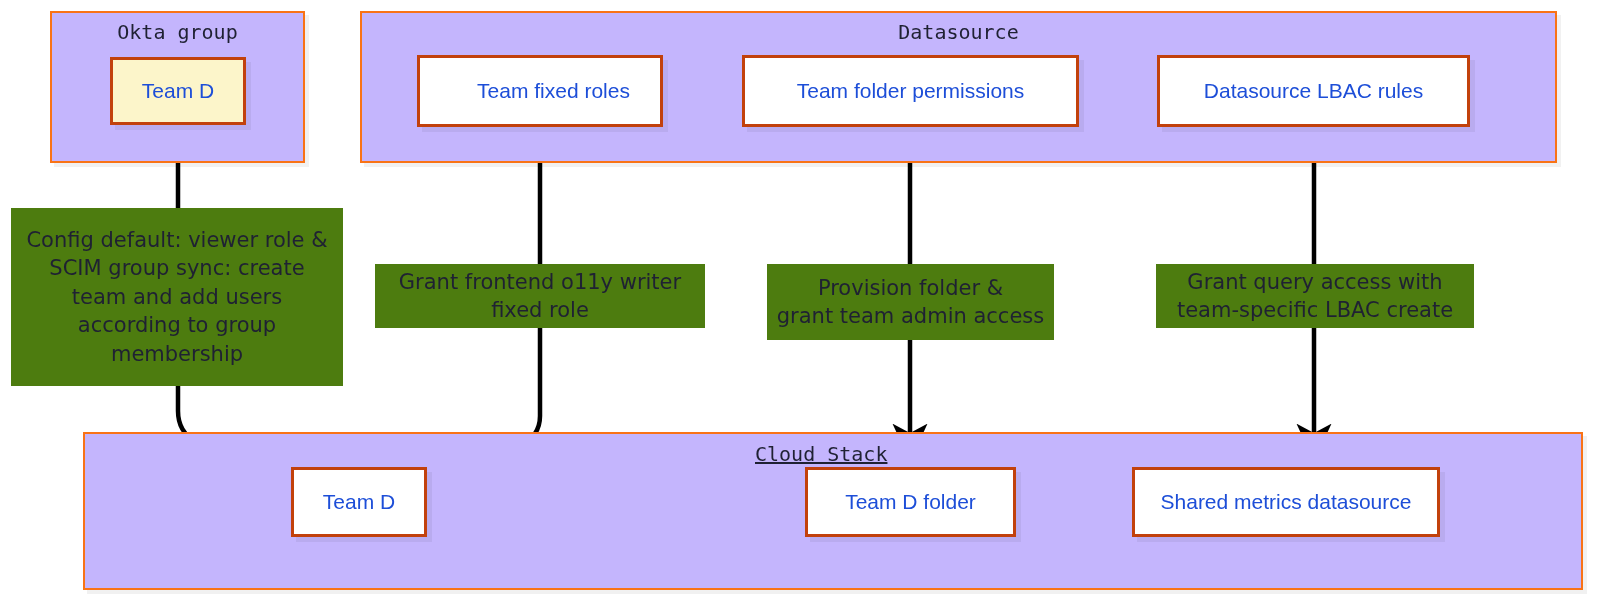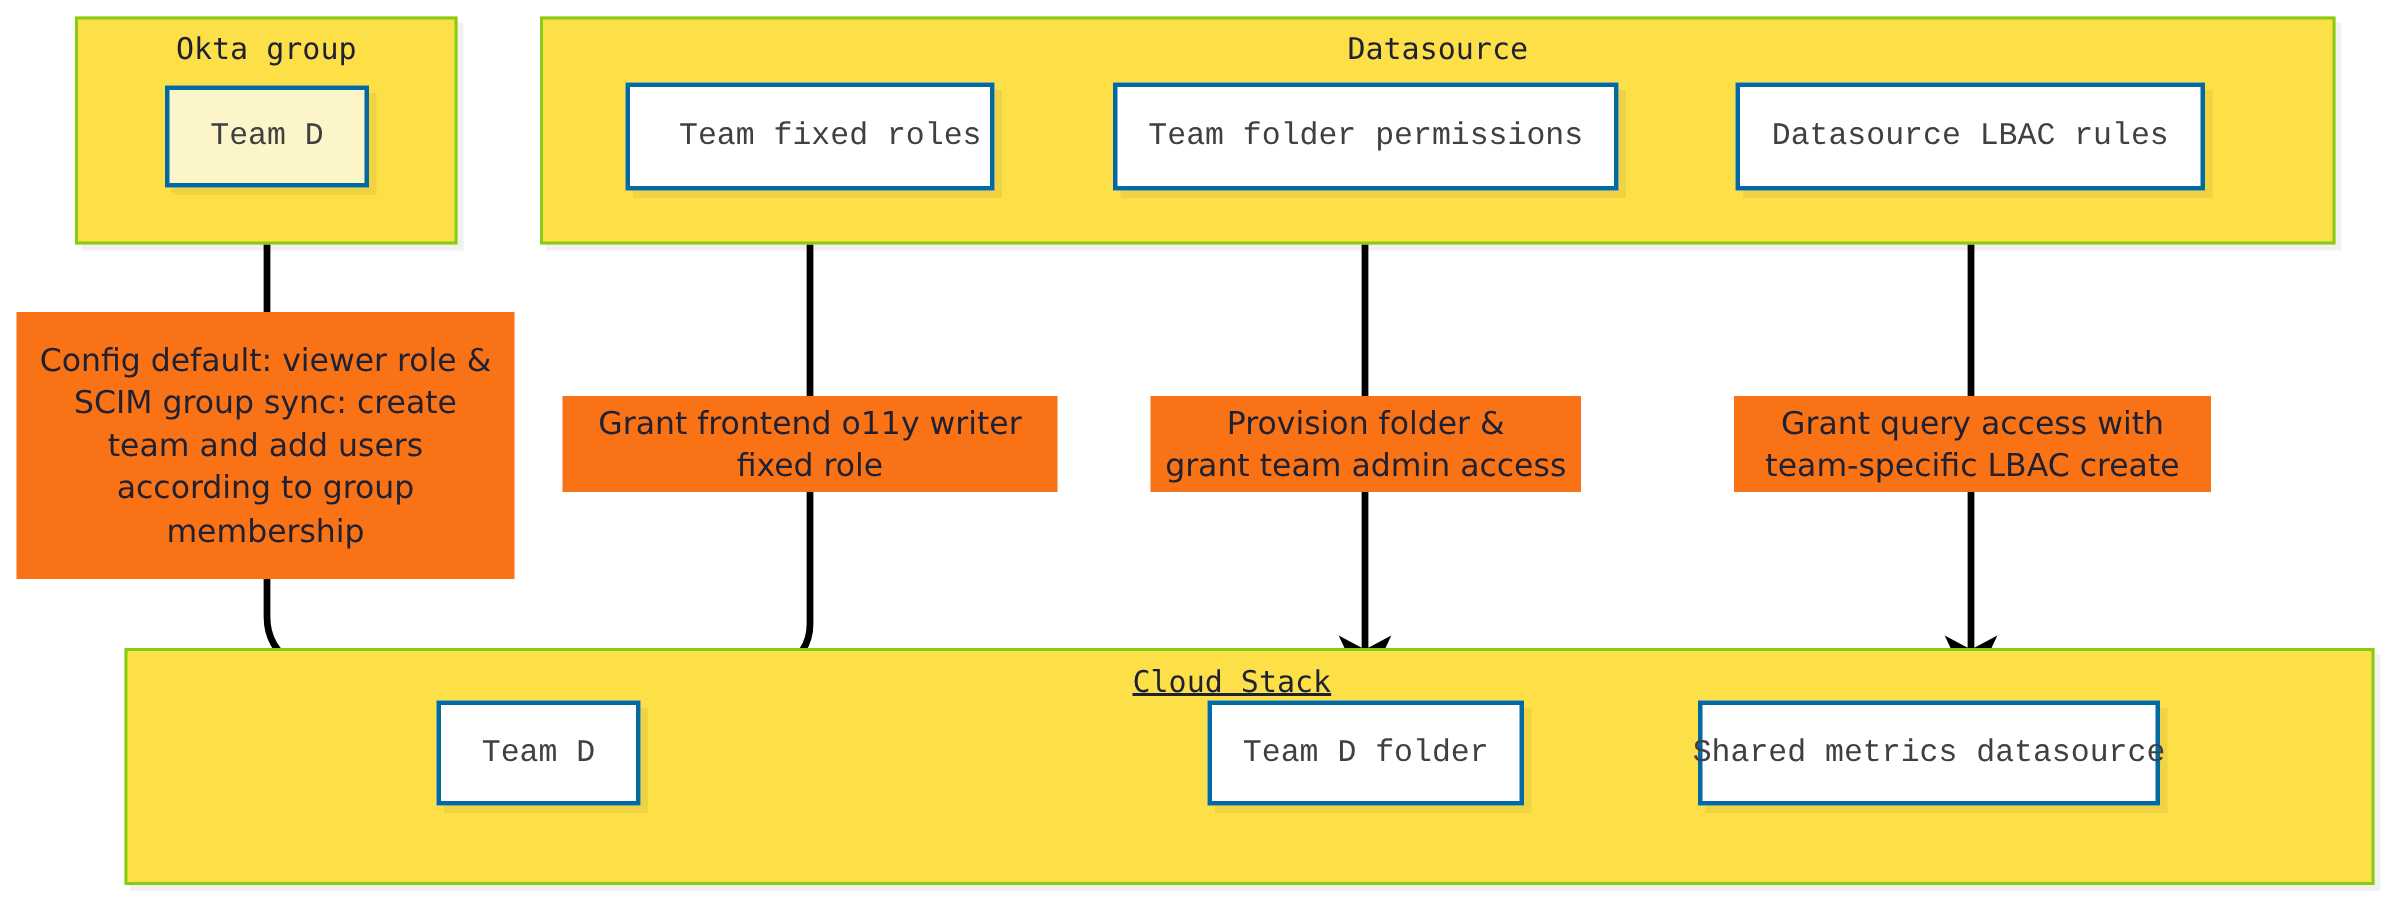--- a/index.html
+++ b/index.html
@@ -23,22 +23,22 @@
     position: absolute;
     top: 0;
     left: 0;
     width: 1600px;
     height: 608px;
   }
   
   .cluster {
     position: absolute;
     box-sizing: border-box;
-    background: #fde047;
-    border: 2px solid #84cc16;
+    background: #c4b5fd;
+    border: 2px solid #f97316;
     box-shadow: 4px 4px 0 0 rgba(0, 0, 0, 0.055);
   }
   .cluster-title {
     position: absolute;
     top: 8px;
     left: 0;
     width: 100%;
     text-align: center;
     font-family: "DejaVu Sans Mono", monospace;
     font-size: 20px;
@@ -51,37 +51,37 @@
     padding-left: 0;
     text-decoration: underline;
   }
   
   .node {
     position: absolute;
     box-sizing: border-box;
     display: flex;
     align-items: center;
     justify-content: center;
-    border: 3px solid #0369a1;
+    border: 3px solid #c2410c;
     background: #ffffff;
     box-shadow: 5px 5px 0 0 rgba(0, 0, 0, 0.055);
-    font-family: Liberation Mono, monospace;
+    font-family: Liberation Sans, sans-serif;
     font-size: 21px;
-    color: #404040;
+    color: #1d4ed8;
     text-align: center;
     white-space: nowrap;
   }
   .node.highlight {
     background: #fcf5ca;
   }
   
   .edge-label {
     position: absolute;
     box-sizing: border-box;
-    background: #f97316;
+    background: #4d7c0f;
     color: #1f2133;
     font-family: "DejaVu Sans", sans-serif;
     font-size: 21px;
     line-height: 1.35;
     text-align: center;
     display: flex;
     align-items: center;
     justify-content: center;
     padding: 4px 6px;
     white-space: pre-line;
@@ -154,21 +154,21 @@
 team and add users
 according to group
 membership</span>
   </div>
 
   <div class="edge-label" style="left:375px; top:264px; width:330px; height:64px;">
     <span>Grant frontend o11y writer
 fixed role</span>
   </div>
 
-  <div class="edge-label" style="left:767px; top:264px; width:287px; height:64px;">
+  <div class="edge-label" style="left:767px; top:264px; width:287px; height:76px;">
     <span>Provision folder &amp;
 grant team admin access</span>
   </div>
 
   <div class="edge-label" style="left:1156px; top:264px; width:318px; height:64px;">
     <span>Grant query access with
 team-specific LBAC create</span>
   </div>
 
 </div>

